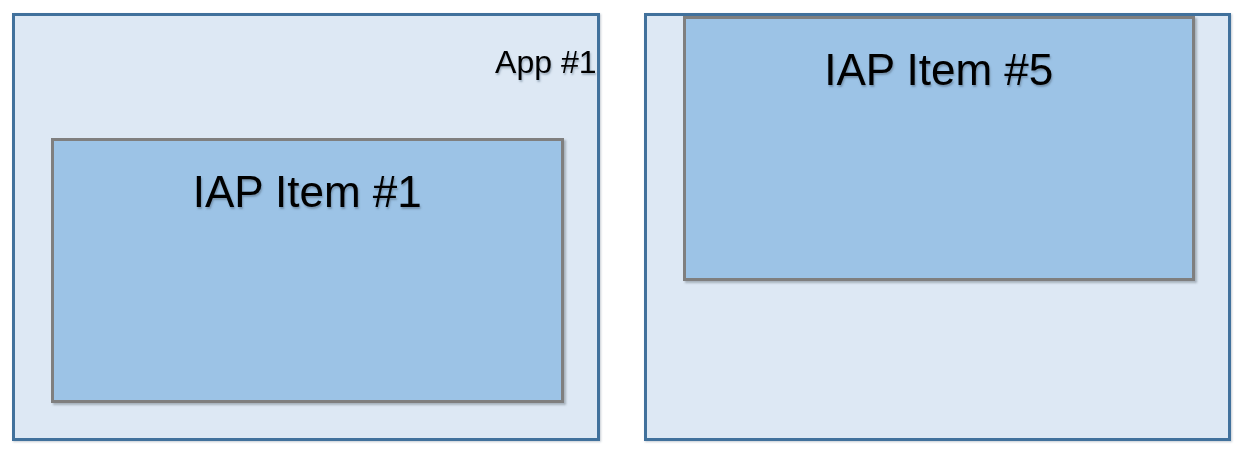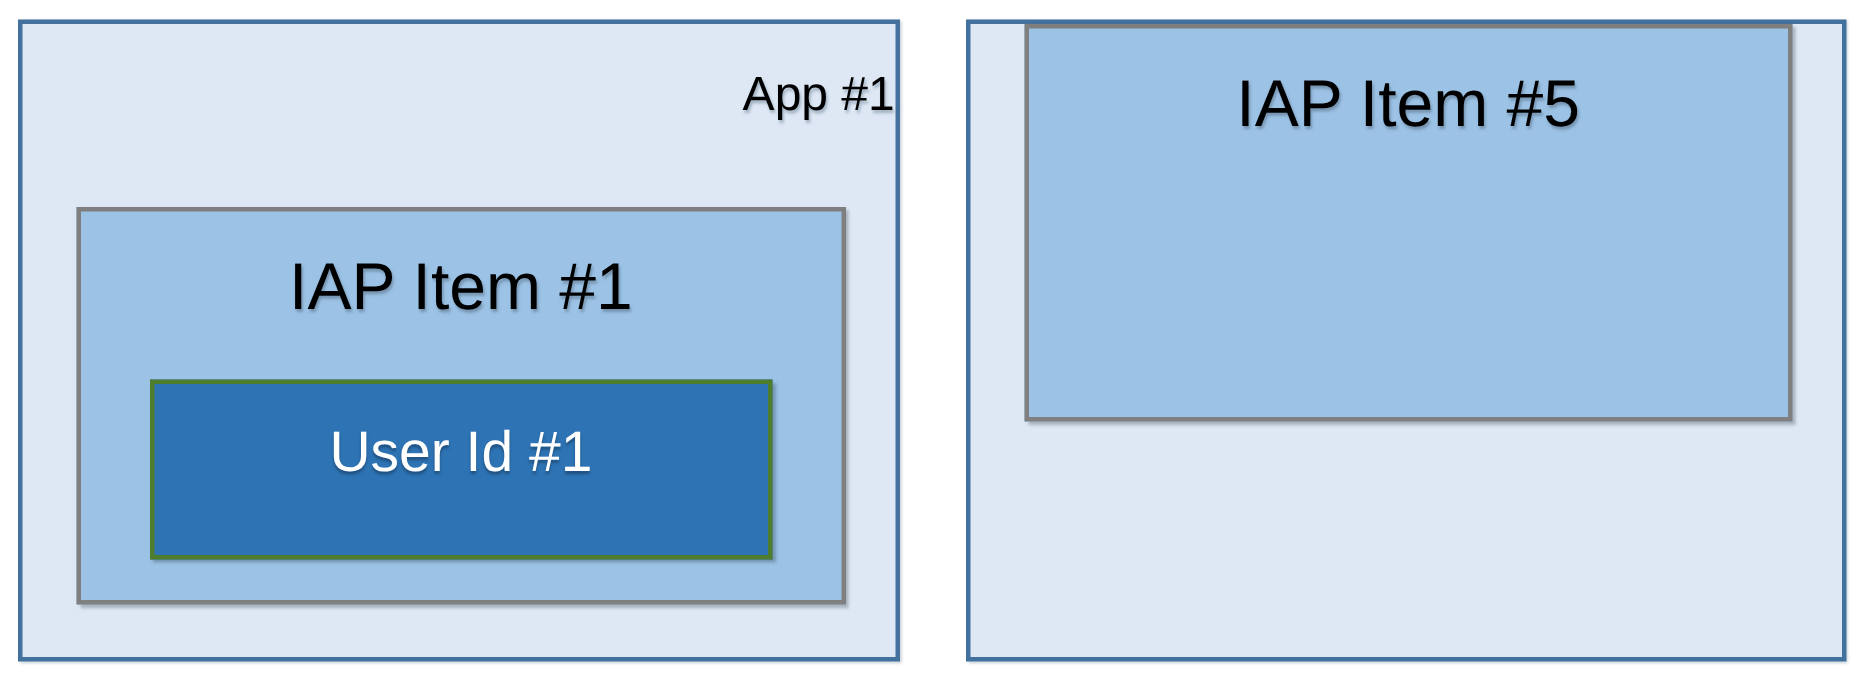--- a/index.html
+++ b/index.html
@@ -73,23 +73,20 @@
 </style>
 </head>
 <body>
 
 <div class="canvas">
 
   <div class="app-box">
     <div class="app-title">App #1</div>
     <div class="iap-box">
       <div class="iap-title">IAP Item #1</div>
-      <div class="user-box">
-        <div class="user-title">User Id #1</div>
-      </div>
     </div>
   </div>
 
   <div class="app-box">
     <div class="iap-box">
       <div class="iap-title">IAP Item #5</div>
     </div>
   </div>
 
 </div>

